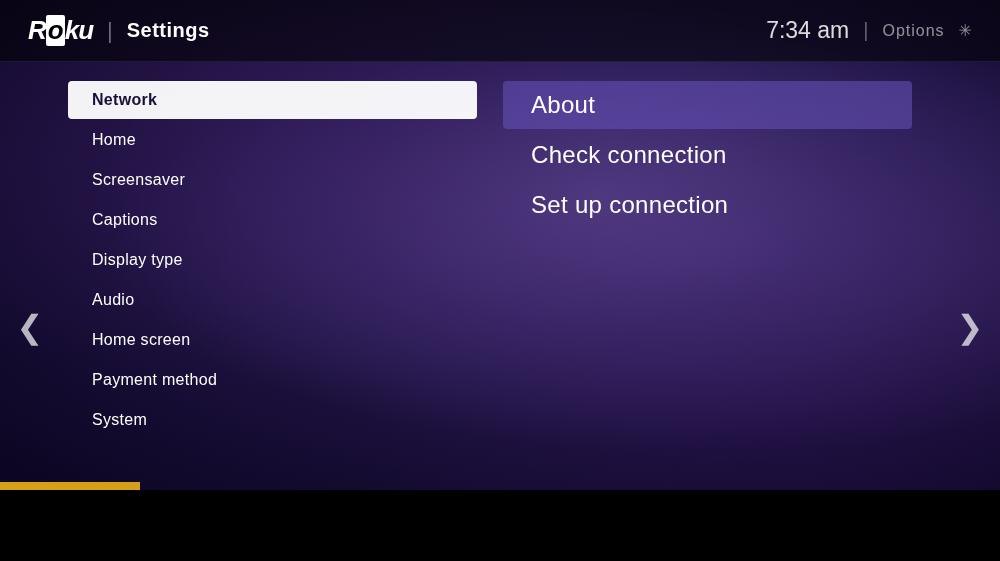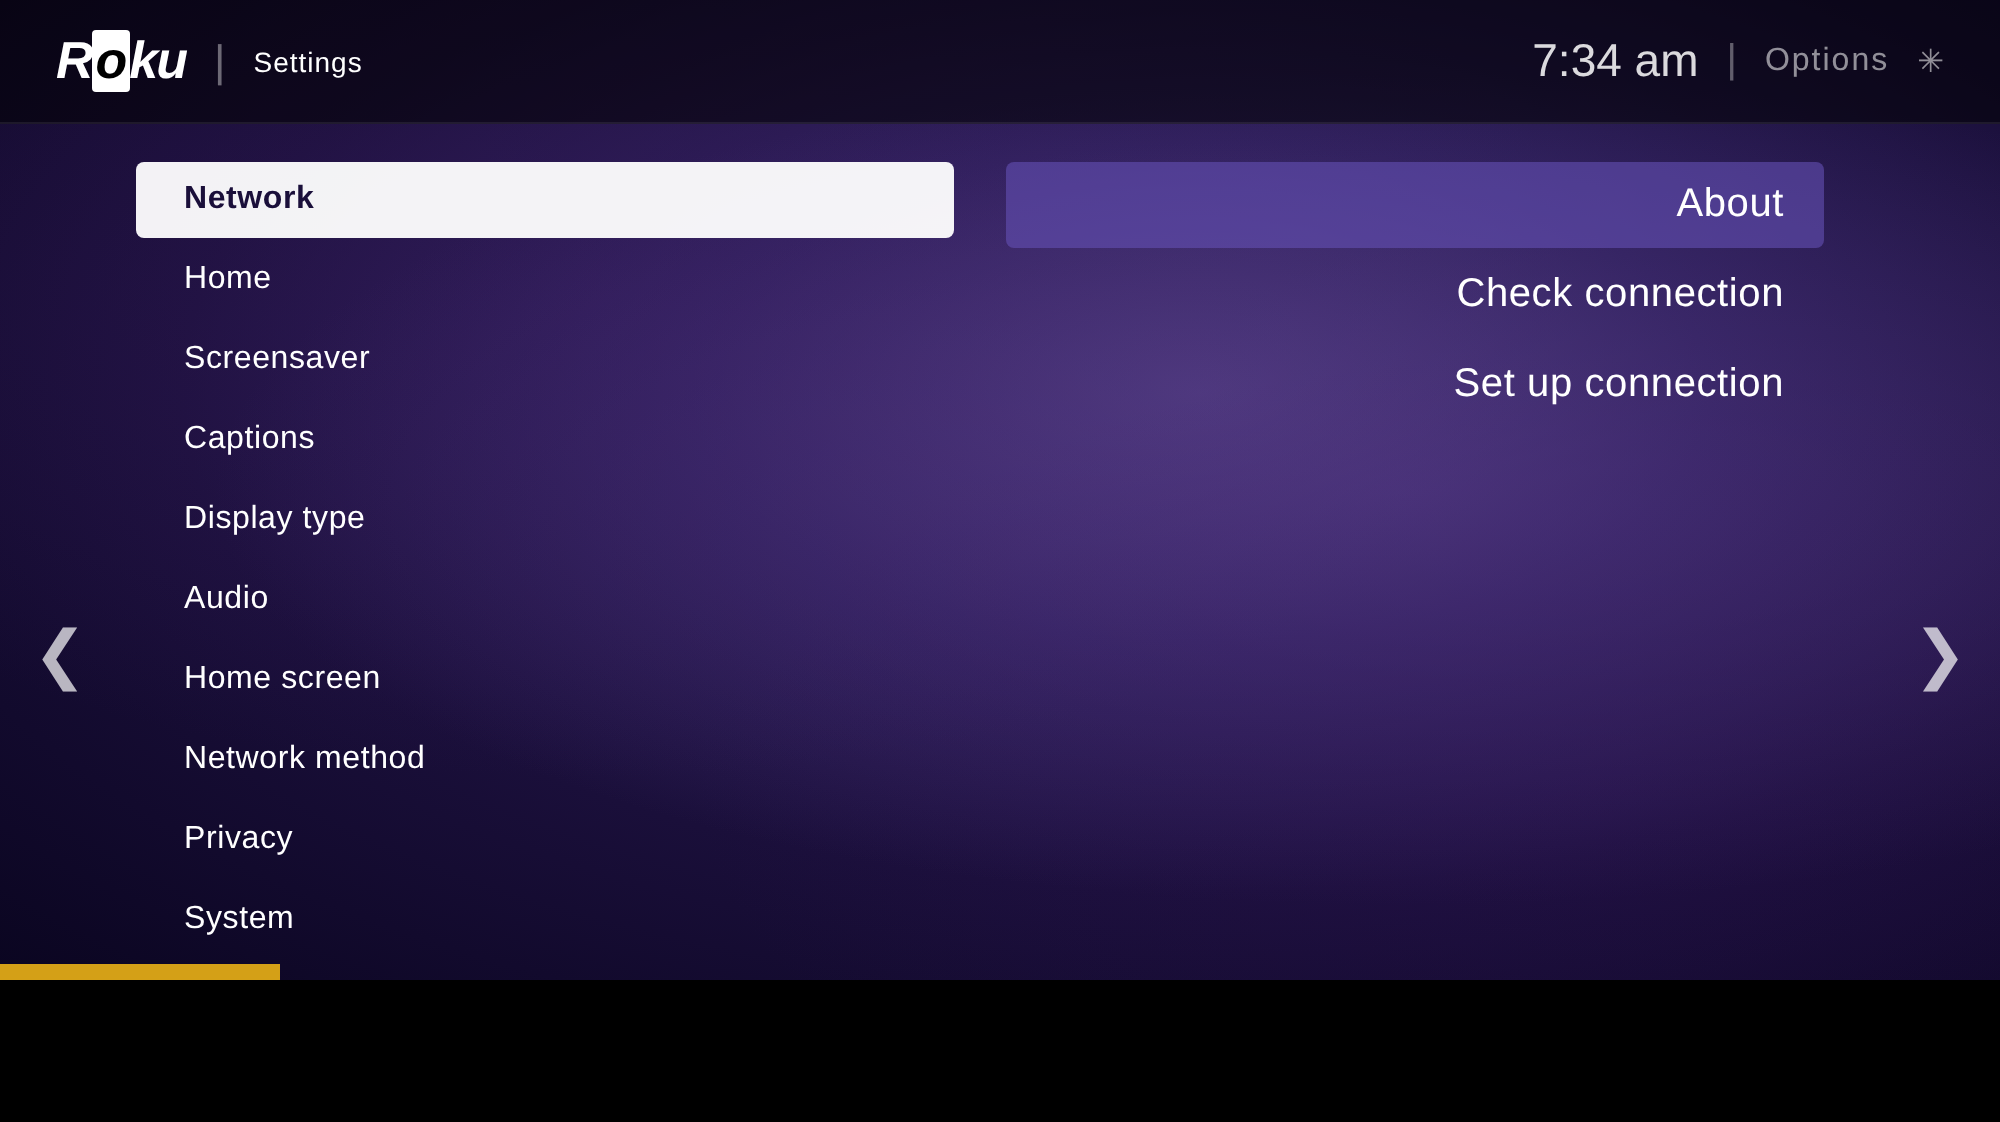--- a/index.html
+++ b/index.html
@@ -69,22 +69,22 @@
     }
 
     .header-divider {
       color: rgba(255,255,255,0.4);
       font-size: 22px;
       font-weight: 200;
     }
 
     .header-title {
       color: #fff;
-      font-size: 14px;
-      font-weight: 400;
+      font-size: 20px;
+      font-weight: 700;
       letter-spacing: 0.5px;
     }
 
     .header-right {
       display: flex;
       align-items: center;
       gap: 14px;
       color: rgba(255,255,255,0.85);
       font-size: 18px;
     }
@@ -161,26 +161,25 @@
       flex: 1;
       padding: 18px 20px 18px 10px;
       display: flex;
       flex-direction: column;
       gap: 0;
     }
 
     .submenu-item {
       padding: 10px 20px 10px 28px;
       color: #fff;
-      font-size: 20px;
+      font-size: 24px;
       cursor: pointer;
       border-radius: 4px;
       margin: 1px 8px;
       letter-spacing: 0.3px;
-      text-align: right;
     }
 
     .submenu-item.active {
       background: rgba(100, 80, 180, 0.6);
       color: #fff;
       border-radius: 4px;
     }
 
     
     .nav-arrow-right {
@@ -231,22 +230,21 @@
     <div class="nav-arrow-left">❮</div>
 
     <div class="left-panel">
       <div class="menu-item active">Network</div>
       <div class="menu-item">Home</div>
       <div class="menu-item">Screensaver</div>
       <div class="menu-item">Captions</div>
       <div class="menu-item">Display type</div>
       <div class="menu-item">Audio</div>
       <div class="menu-item">Home screen</div>
-      <div class="menu-item">Network method</div>
-      <div class="menu-item">Privacy</div>
+      <div class="menu-item">Payment method</div>
       <div class="menu-item">System</div>
     </div>
 
     <div class="right-panel">
       <div class="submenu-item active">About</div>
       <div class="submenu-item">Check connection</div>
       <div class="submenu-item">Set up connection</div>
     </div>
 
     <div class="nav-arrow-right">❯</div>

